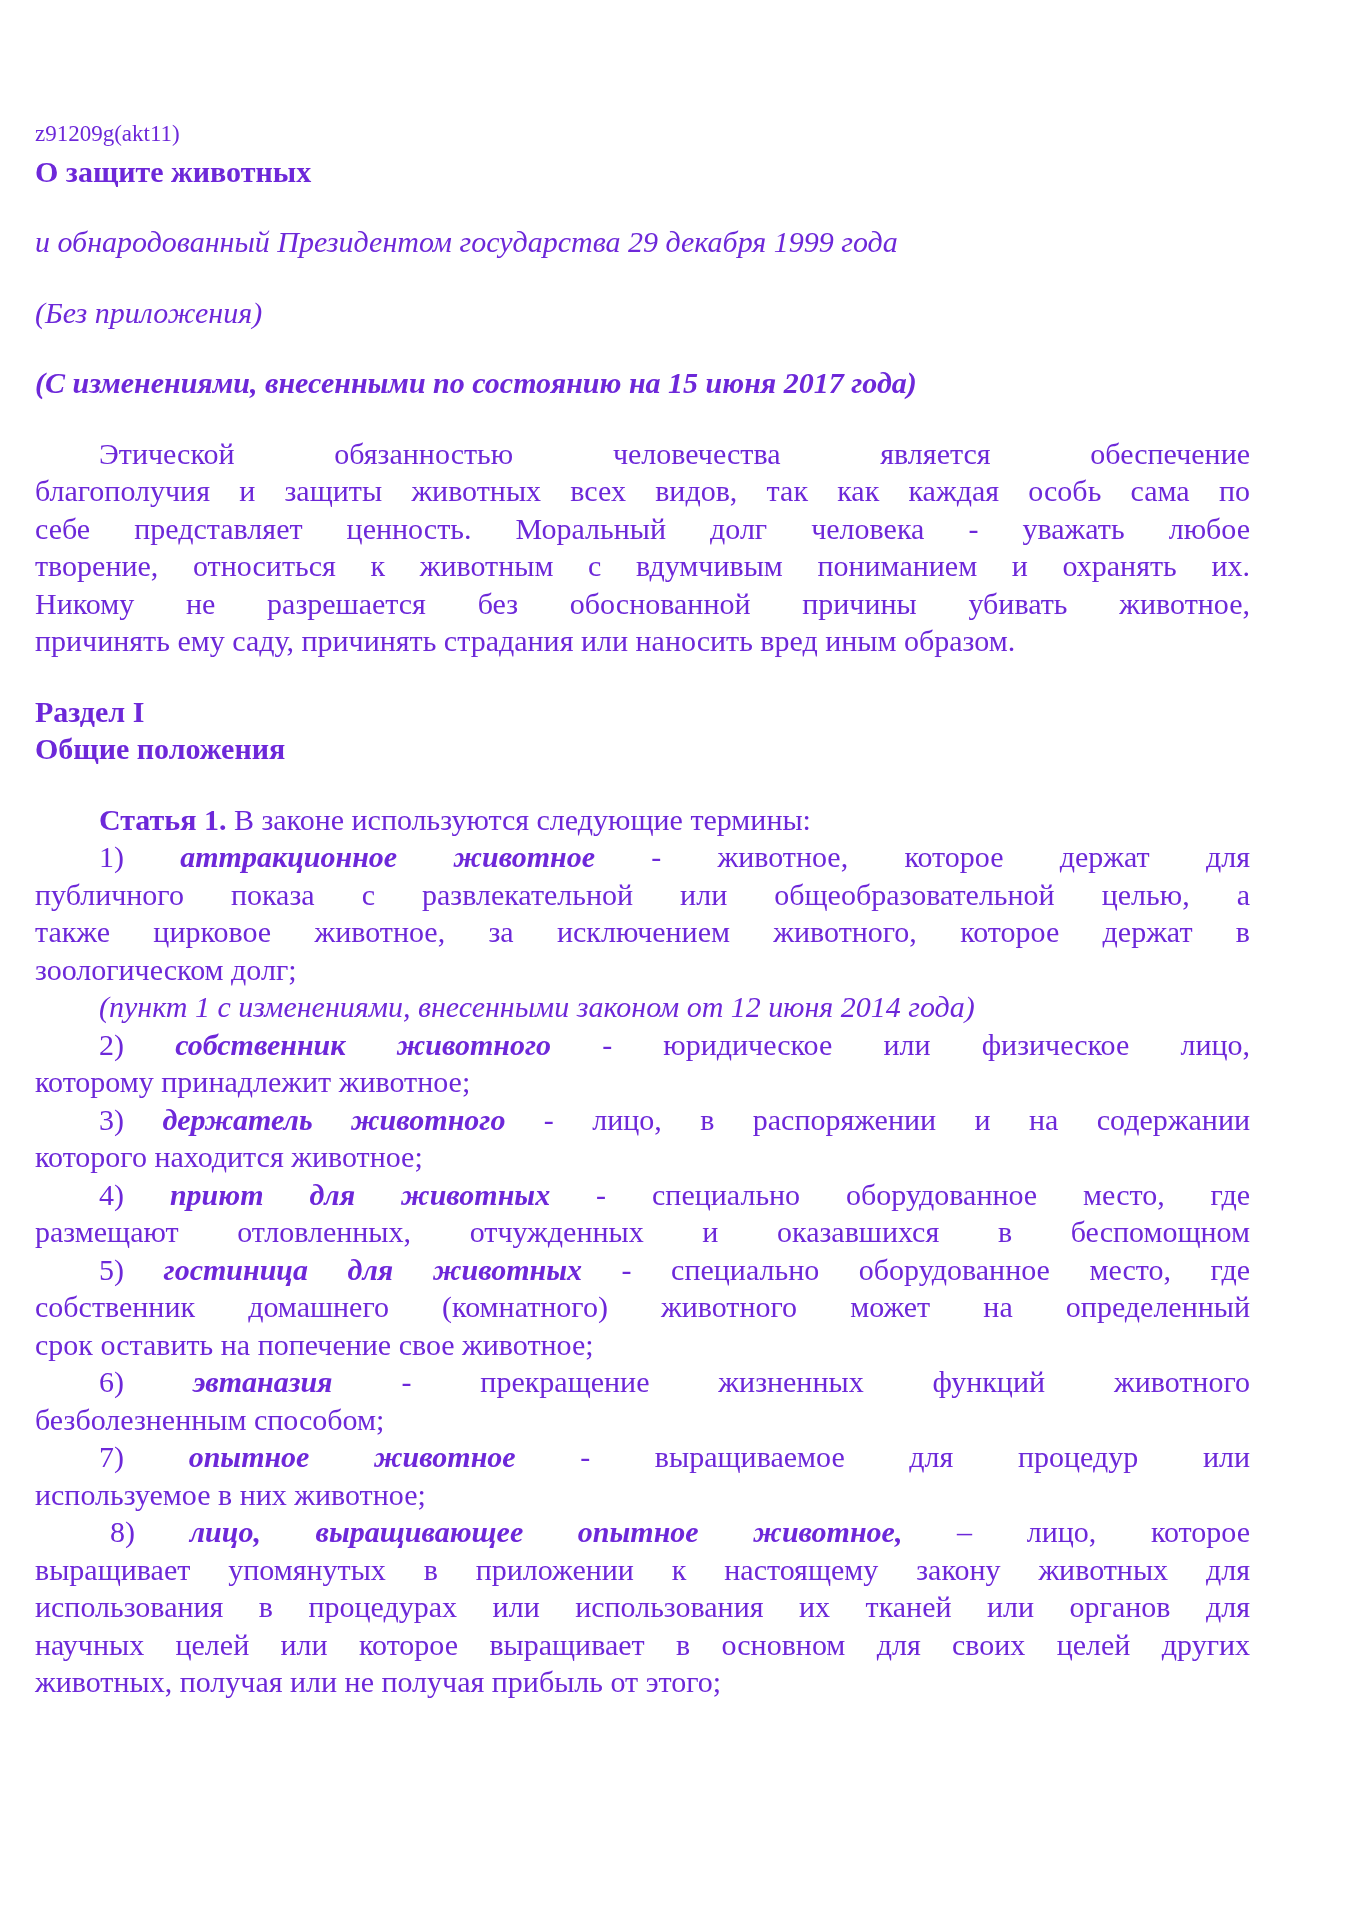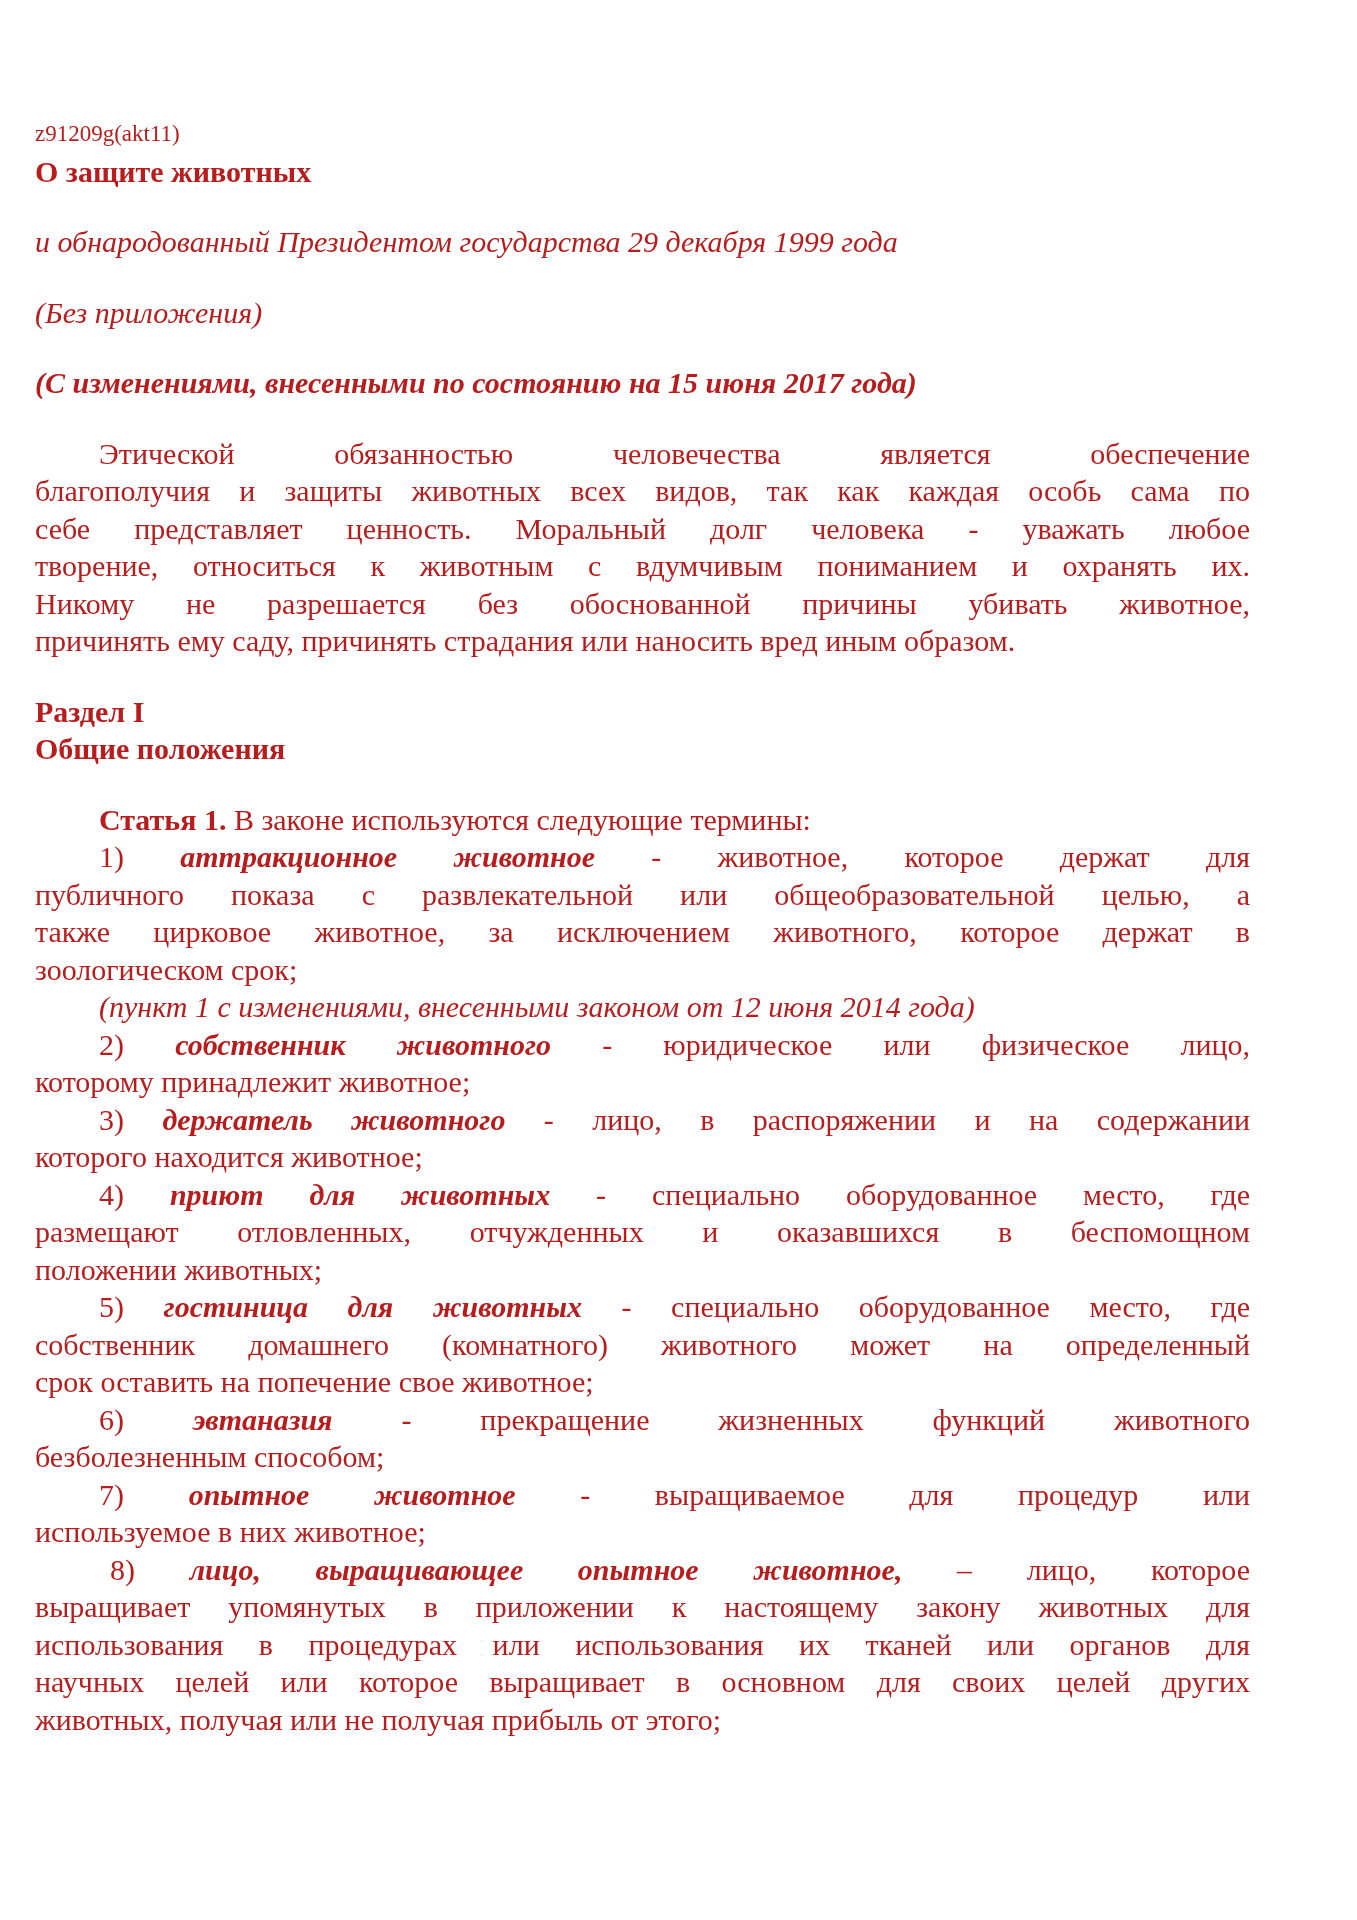--- a/index.html
+++ b/index.html
@@ -37,21 +37,21 @@
   .sz-small { font-size: 23px; }
   .blank-block .line { height: 33px; min-height: 33px; line-height: 33px; }
   .s-n  { font-weight: normal; font-style: normal; }
   .s-b  { font-weight: bold;   font-style: normal; }
   .s-i  { font-weight: normal; font-style: italic; }
   .s-bi { font-weight: bold;   font-style: italic; }
 </style>
 </head>
 <body>
 
-<div class="page" id="doc-page" style="background: rgb(255, 255, 255); color: #b91c1c; padding-left: 35px;">
+<div class="page" id="doc-page" style="background: rgb(255, 255, 255); color: #6d28d9; padding-left: 35px;">
     <div class="block al-left sz-small">
       <div class="line"><span class="s-n">z91209g(akt11)</span></div>
     </div>
     <div class="block al-center">
       <div class="line"><span class="s-b">О защите животных</span></div>
     </div>
     <div class="block al-left blank-block">
       <div class="line">&nbsp;</div>
     </div>
     <div class="block al-left">
@@ -90,37 +90,36 @@
     <div class="block al-left blank-block">
       <div class="line">&nbsp;</div>
     </div>
     <div class="block al-left">
       <div class="line" style="text-indent: 64px;"><span class="s-b">Статья 1.</span><span class="s-n"> В законе используются следующие термины:</span></div>
     </div>
     <div class="block al-left">
       <div class="line just" style="text-indent: 64px;"><span class="s-n">1) </span><span class="s-bi">аттракционное животное</span><span class="s-n"> - животное, которое держат для</span></div>
       <div class="line just"><span class="s-n">публичного показа с развлекательной или общеобразовательной целью, а</span></div>
       <div class="line just"><span class="s-n">также цирковое животное, за исключением животного, которое держат в</span></div>
-      <div class="line"><span class="s-n">зоологическом срок;</span></div>
+      <div class="line"><span class="s-n">зоологическом долг;</span></div>
     </div>
     <div class="block al-left">
       <div class="line" style="text-indent: 64px;"><span class="s-i">(пункт 1 с изменениями, внесенными законом от 12 июня 2014 года)</span></div>
     </div>
     <div class="block al-left">
       <div class="line just" style="text-indent: 64px;"><span class="s-n">2) </span><span class="s-bi">собственник животного</span><span class="s-n"> - юридическое или физическое лицо,</span></div>
       <div class="line"><span class="s-n">которому принадлежит животное;</span></div>
     </div>
     <div class="block al-left">
       <div class="line just" style="text-indent: 64px;"><span class="s-n">3) </span><span class="s-bi">держатель животного</span><span class="s-n"> - лицо, в распоряжении и на содержании</span></div>
       <div class="line"><span class="s-n">которого находится животное;</span></div>
     </div>
     <div class="block al-left">
       <div class="line just" style="text-indent: 64px; text-align: center;"><span class="s-n">4) </span><span class="s-bi">приют для животных</span><span class="s-n"> - специально оборудованное место, где</span></div>
       <div class="line just"><span class="s-n">размещают отловленных, отчужденных и оказавшихся в беспомощном</span></div>
-      <div class="line"><span class="s-n">положении животных;</span></div>
     </div>
     <div class="block al-left">
       <div class="line just" style="text-indent: 64px;"><span class="s-n">5) </span><span class="s-bi">гостиница для животных</span><span class="s-n"> - специально оборудованное место, где</span></div>
       <div class="line just"><span class="s-n">собственник домашнего (комнатного) животного может на определенный</span></div>
       <div class="line"><span class="s-n">срок оставить на попечение свое животное;</span></div>
     </div>
     <div class="block al-left">
       <div class="line just" style="text-indent: 64px;"><span class="s-n">6) </span><span class="s-bi">эвтаназия</span><span class="s-n"> - прекращение жизненных функций животного</span></div>
       <div class="line"><span class="s-n">безболезненным способом;</span></div>
     </div>

